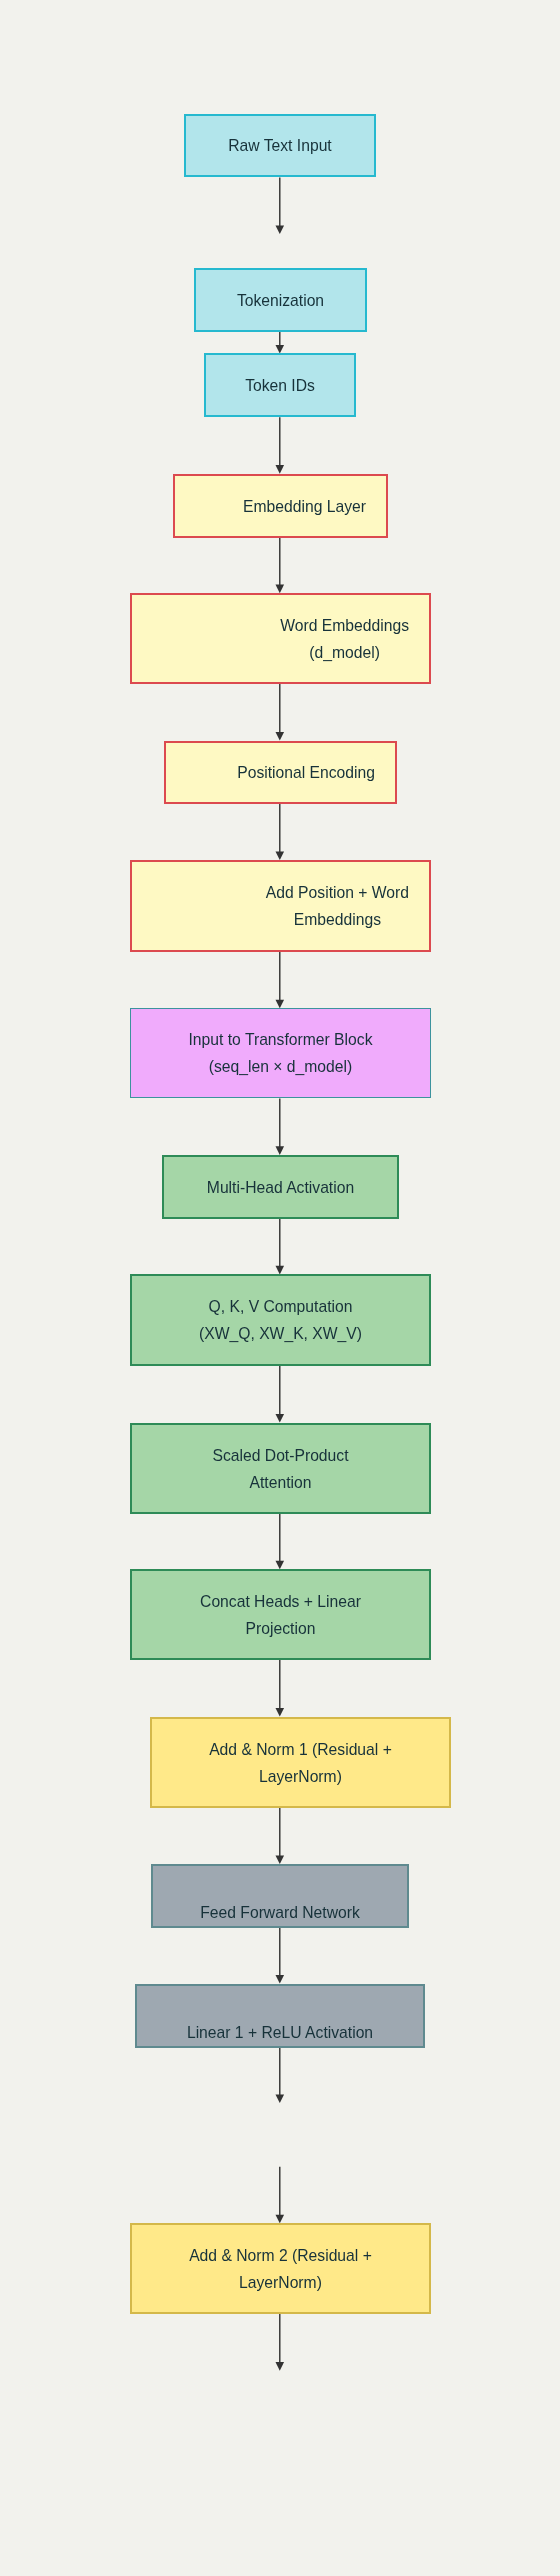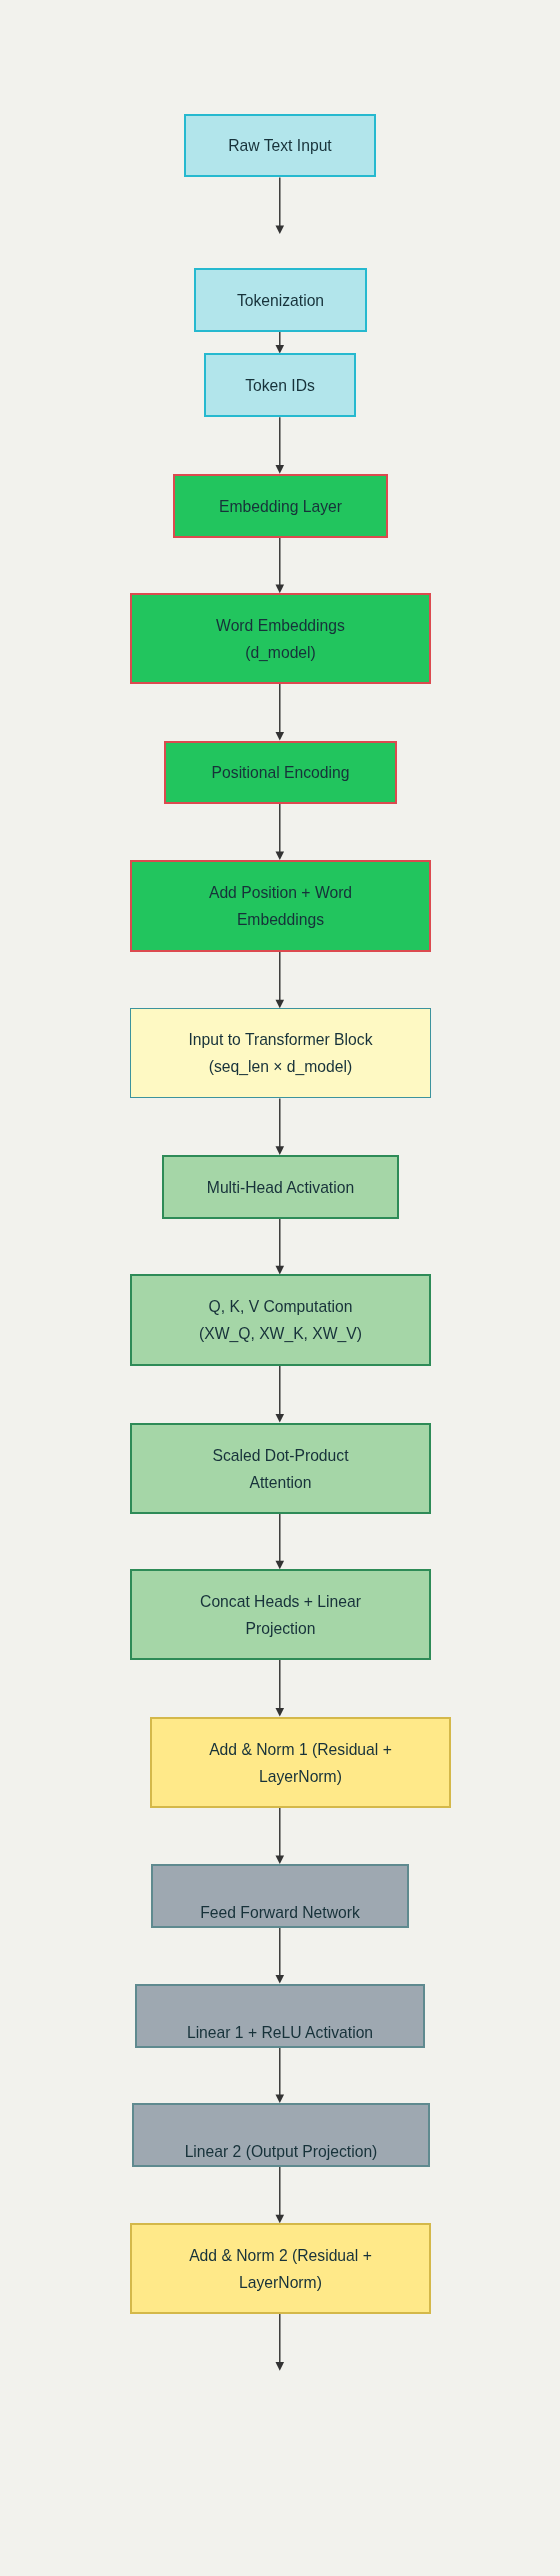--- a/index.html
+++ b/index.html
@@ -18,22 +18,22 @@
       align-items: center;
       justify-content: center;
       text-align: center;
       color: #17323a;
       font-size: 15.7px;
       line-height: 27px;
       padding: 0 20px;
     }
     .node span { display: block; }
     .cls-input   { background: #b2e5eb; border: 2.9px solid #26b9cf; }
-    .cls-embed   { background: #22c55e; border: 2.9px solid #dc4a4f; }
-    .cls-io      { background: #fef9c3; border: 1.4px solid #3c939d; align-items: center; }
+    .cls-embed   { background: #fef9c3; border: 2.9px solid #dc4a4f; justify-content: flex-end; }
+    .cls-io      { background: #f0abfc; border: 1.4px solid #3c939d; align-items: center; }
     .cls-attn    { background: #a5d6a7; border: 2.9px solid #2e8b57; }
     .cls-norm    { background: #ffe989; border: 2.9px solid #d4b84a; }
     .cls-ffn     { background: #9ea8b1; border: 2.9px solid #5f8a8f; align-items: flex-end; }
     svg.edges { position: absolute; left: 0; top: 0; }
   </style>
 </head>
 <body>
 
 <div id="diagram">
   <svg class="edges" id="edges" width="561" height="2576" viewBox="0 0 784 3600">
@@ -181,25 +181,20 @@
     <div class="node cls-ffn" style="left: 151px; top: 1864px; width: 258px; height: 64px;">
       <div>
         <span>Feed Forward Network</span>
       </div>
     </div>
     <div class="node cls-ffn" style="left: 135px; top: 1984px; width: 290px; height: 64px;">
       <div>
         <span>Linear 1 + ReLU Activation</span>
       </div>
     </div>
-    <div class="node cls-ffn" style="left: 132px; top: 2103px; width: 298px; height: 64px;">
-      <div>
-        <span>Linear 2 (Output Projection)</span>
-      </div>
-    </div>
     <div class="node cls-norm" style="left: 130px; top: 2223px; width: 301px; height: 91px;">
       <div>
         <span>Add &amp; Norm 2 (Residual +</span>
         <span>LayerNorm)</span>
       </div>
     </div>
   </div>
 
 
 </body></html>

